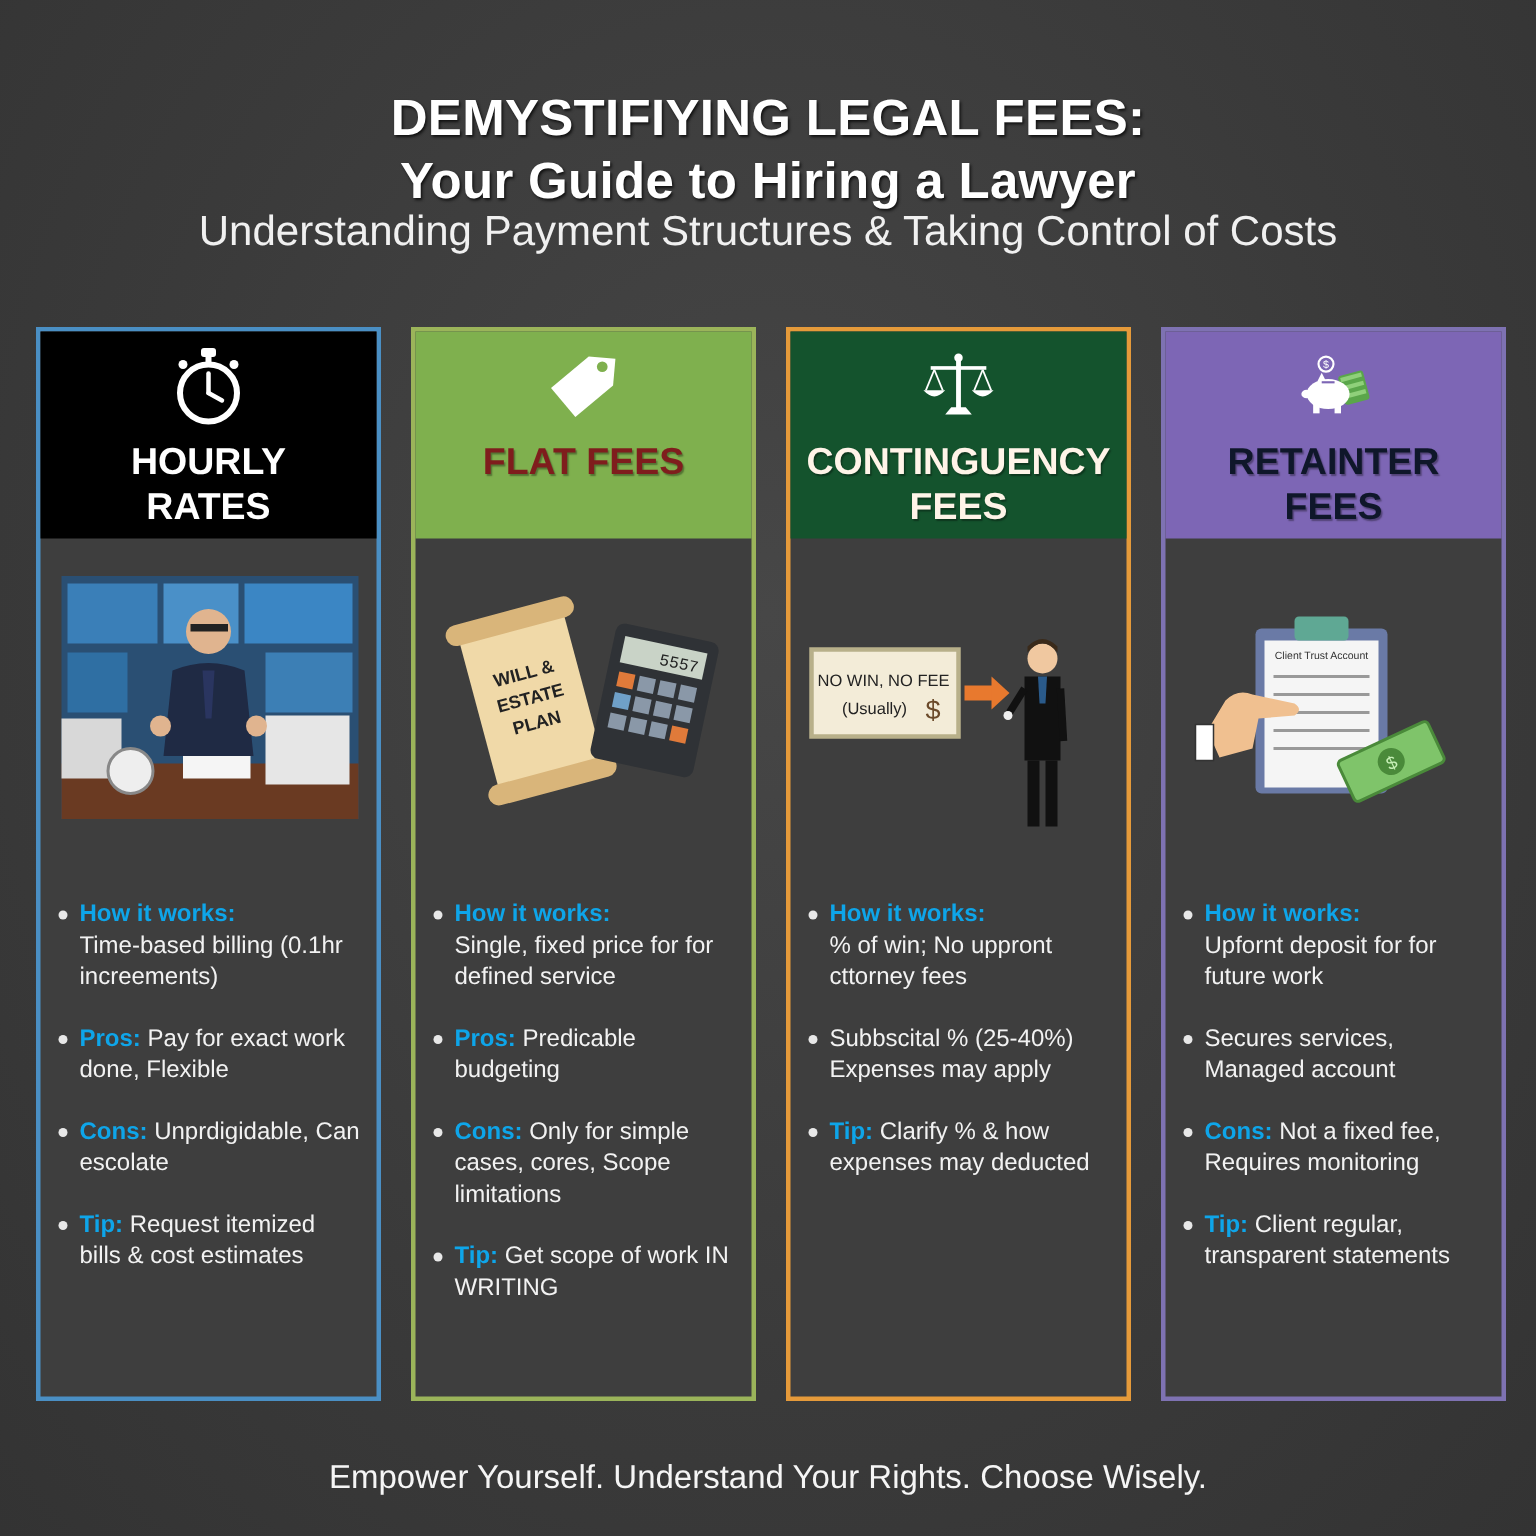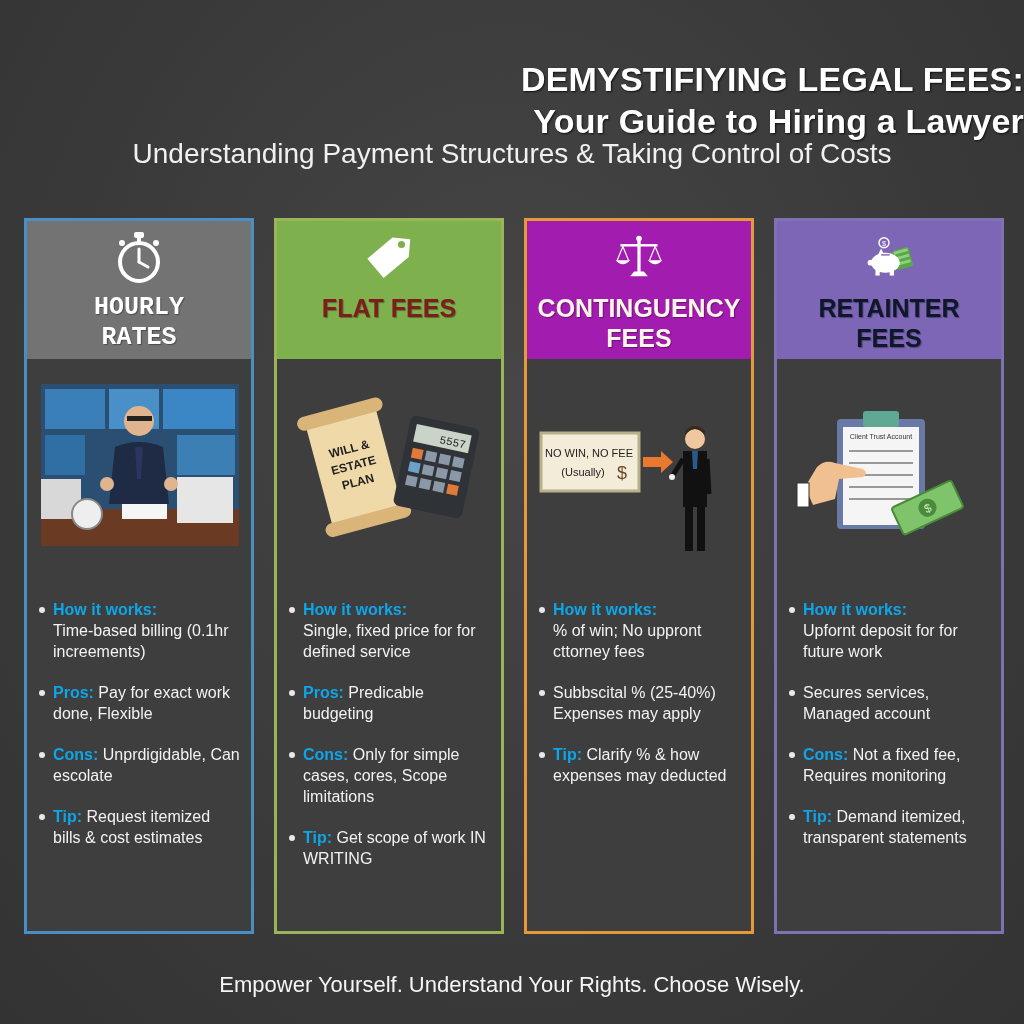--- a/index.html
+++ b/index.html
@@ -5,21 +5,21 @@
     * { box-sizing: border-box; margin: 0; padding: 0; }
     html, body { width: 1024px; height: 1024px; overflow: hidden; }
     body {
       background: radial-gradient(ellipse at 50% 40%, #474747 0%, #3a3a3a 60%, #333 100%);
       font-family: "Liberation Sans", sans-serif;
       color: #fff;
       position: relative;
     }
     .title {
       position: absolute; left: 0; right: 0; top: 58px;
-      text-align: right; font-weight: bold; font-size: 34px; line-height: 42px;
+      text-align: center; font-weight: bold; font-size: 34px; line-height: 42px;
       letter-spacing: 0.2px; text-shadow: 1px 1px 2px #111;
     }
     .subtitle {
       position: absolute; left: 0; right: 0; top: 138px;
       text-align: center; font-size: 28px; color: #f0f0f0;
     }
     .card {
       position: absolute; top: 218px; width: 230px; height: 716px;
       border: 3px solid; background: #3e3e3e;
     }
@@ -51,21 +51,21 @@
 </head>
 <body>
 
 <div class="title">
   <div>DEMYSTIFIYING LEGAL FEES:</div>
   <div>Your Guide to Hiring a Lawyer</div>
 </div>
 <div class="subtitle">Understanding Payment Structures &amp; Taking Control of Costs</div>
 
 <div class="card" style="left:24px;border-color:#4a8fc4;">
-  <div class="card-head" style="background:#737373;font-family:Liberation Mono, monospace;">
+  <div class="card-head" style="background:#000000;">
     <div class="card-icon">
       <svg width="46" height="54" viewBox="0 0 46 54">
         <rect x="18" y="2" width="10" height="6" rx="2" fill="#fff"></rect>
         <rect x="21" y="7" width="4" height="5" fill="#fff"></rect>
         <circle cx="6" cy="13" r="3" fill="#fff"></circle>
         <circle cx="40" cy="13" r="3" fill="#fff"></circle>
         <circle cx="23" cy="32" r="19" fill="none" stroke="#fff" stroke-width="4"></circle>
         <line x1="23" y1="32" x2="23" y2="19" stroke="#fff" stroke-width="3" stroke-linecap="round"></line>
         <line x1="23" y1="32" x2="32" y2="37" stroke="#fff" stroke-width="3" stroke-linecap="round"></line>
       </svg>
@@ -148,21 +148,21 @@
   </div>
   <ul class="card-list">
     <li><b>How it works:</b><br><span>Single, fixed price for for defined service</span></li>
     <li><b>Pros:</b> <span>Predicable budgeting</span></li>
     <li><b>Cons:</b> <span>Only for simple cases, cores, Scope limitations</span></li>
     <li><b>Tip:</b> <span>Get scope of work IN WRITING</span></li>
   </ul>
 </div>
 
 <div class="card" style="left:524px;border-color:#e59a3a;">
-  <div class="card-head" style="background:#a21caf;">
+  <div class="card-head" style="background:#14532d;">
     <div class="card-icon">
       <svg width="62" height="56" viewBox="0 0 62 56">
         <rect x="29" y="4" width="4" height="44" fill="#fff"></rect>
         <circle cx="31" cy="5" r="3.5" fill="#fff"></circle>
         <rect x="8" y="12" width="46" height="3" fill="#fff"></rect>
         <line x1="11" y1="15" x2="4" y2="32" stroke="#fff" stroke-width="1.5"></line>
         <line x1="11" y1="15" x2="18" y2="32" stroke="#fff" stroke-width="1.5"></line>
         <line x1="51" y1="15" x2="44" y2="32" stroke="#fff" stroke-width="1.5"></line>
         <line x1="51" y1="15" x2="58" y2="32" stroke="#fff" stroke-width="1.5"></line>
         <path d="M2 32 L20 32 Q11 42 2 32 Z" fill="#fff"></path>
@@ -243,17 +243,17 @@
         <rect x="118" y="134" width="66" height="30" rx="3" fill="#7fc46a" stroke="#4a8a3a" stroke-width="2"></rect>
         <circle cx="151" cy="149" r="9" fill="#4a8a3a"></circle>
         <text x="151" y="154" font-size="12" text-anchor="middle" fill="#c8f0b8" font-family="Liberation Sans, sans-serif">$</text>
       </g>
     </svg>
   </div>
   <ul class="card-list">
     <li><b>How it works:</b><br><span>Upfornt deposit for for future work</span></li>
     <li><span>Secures services, Managed account</span></li>
     <li><b>Cons:</b> <span>Not a fixed fee, Requires monitoring</span></li>
-    <li><b>Tip:</b> <span>Demand itemized, transparent statements</span></li>
+    <li><b>Tip:</b> <span>Client regular, transparent statements</span></li>
   </ul>
 </div>
 
 <div class="footer">Empower Yourself. Understand Your Rights. Choose Wisely.</div>
 
 </body></html>

